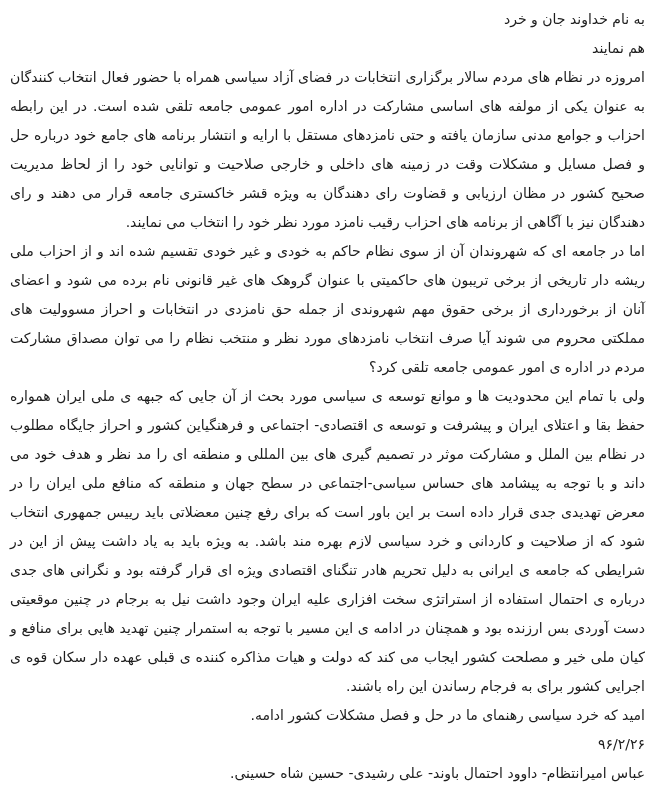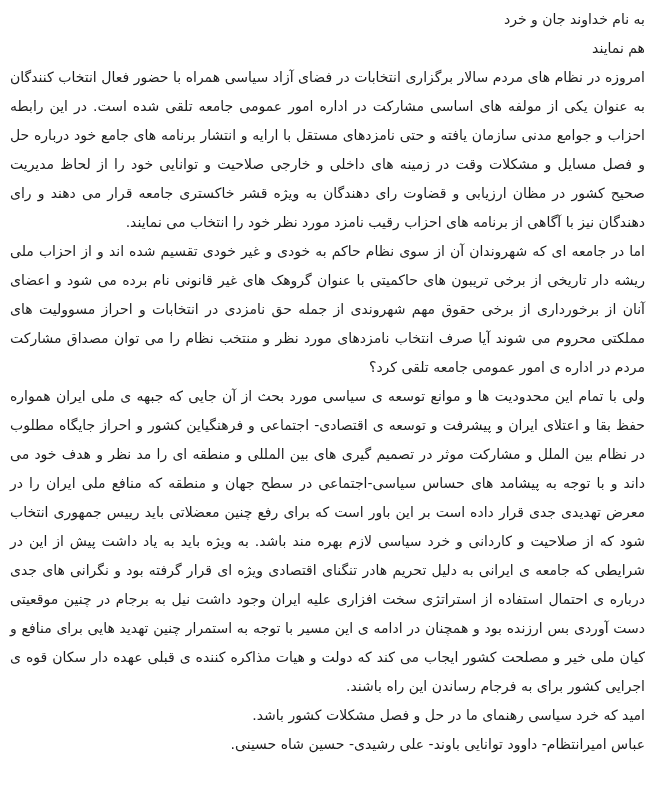--- a/index.html
+++ b/index.html
@@ -53,17 +53,18 @@
   <p class="bismillah">به نام خداوند جان و خرد</p>
 
   <p class="salutation">هم نمایند</p>
 
   <p class="body-paragraph">امروزه در نظام های مردم سالار برگزاری انتخابات در فضای آزاد سیاسی همراه با حضور فعال انتخاب کنندگان به عنوان یکی از مولفه های اساسی مشارکت در اداره امور عمومی جامعه تلقی شده است. در این رابطه احزاب و جوامع مدنی سازمان یافته و حتی نامزدهای مستقل با ارایه و انتشار برنامه های جامع خود درباره حل و فصل مسایل و مشکلات وقت در زمینه های داخلی و خارجی صلاحیت و توانایی خود را از لحاظ مدیریت صحیح کشور در مظان ارزیابی و قضاوت رای دهندگان به ویژه قشر خاکستری جامعه قرار می دهند و رای دهندگان نیز با آگاهی از برنامه های احزاب رقیب نامزد مورد نظر خود را انتخاب می نمایند.</p>
 
   <p class="body-paragraph">اما در جامعه ای که شهروندان آن از سوی نظام حاکم به خودی و غیر خودی تقسیم شده اند و از احزاب ملی ریشه دار تاریخی از برخی تریبون های حاکمیتی با عنوان گروهک های غیر قانونی نام برده می شود و اعضای آنان از برخورداری از برخی حقوق مهم شهروندی از جمله حق نامزدی در انتخابات و احراز مسوولیت های مملکتی محروم می شوند آیا صرف انتخاب نامزدهای مورد نظر و منتخب نظام را می توان مصداق مشارکت مردم در اداره ی امور عمومی جامعه تلقی کرد؟</p>
 
   <p class="body-paragraph">ولی با تمام این محدودیت ها و موانع توسعه ی سیاسی مورد بحث از آن جایی که جبهه ی ملی ایران همواره حفظ بقا و اعتلای ایران و پیشرفت و توسعه ی اقتصادی- اجتماعی و فرهنگیاین کشور و احراز جایگاه مطلوب در نظام بین الملل و مشارکت موثر در تصمیم گیری های بین المللی و منطقه ای را مد نظر و هدف خود می داند و با توجه به پیشامد های حساس سیاسی-اجتماعی در سطح جهان و منطقه که منافع ملی ایران را در معرض تهدیدی جدی قرار داده است بر این باور است که برای رفع چنین معضلاتی باید رییس جمهوری انتخاب شود که از صلاحیت و کاردانی و خرد سیاسی لازم بهره مند باشد. به ویژه باید به یاد داشت پیش از این در شرایطی که جامعه ی ایرانی به دلیل تحریم هادر تنگنای اقتصادی ویژه ای قرار گرفته بود و نگرانی های جدی درباره ی احتمال استفاده از استراتژی سخت افزاری علیه ایران وجود داشت نیل به برجام در چنین موقعیتی دست آوردی بس ارزنده بود و همچنان در ادامه ی این مسیر با توجه به استمرار چنین تهدید هایی برای منافع و کیان ملی خیر و مصلحت کشور ایجاب می کند که دولت و هیات مذاکره کننده ی قبلی عهده دار سکان قوه ی اجرایی کشور برای به فرجام رساندن این راه باشند.</p>
 
-  <p class="closing-line">امید که خرد سیاسی رهنمای ما در حل و فصل مشکلات کشور باشد.</p>
+  <p class="closing-line">امید که خرد سیاسی رهنمای ما در حل و فصل مشکلات کشور ادامه.</p>
 
+  <p class="date-line">۹۶/۲/۲۶</p>
 
-  <p class="signatories">عباس امیرانتظام- داوود توانایی باوند- علی رشیدی- حسین شاه حسینی.</p>
+  <p class="signatories">عباس امیرانتظام- داوود احتمال باوند- علی رشیدی- حسین شاه حسینی.</p>
 </div>
 
 </body></html>

